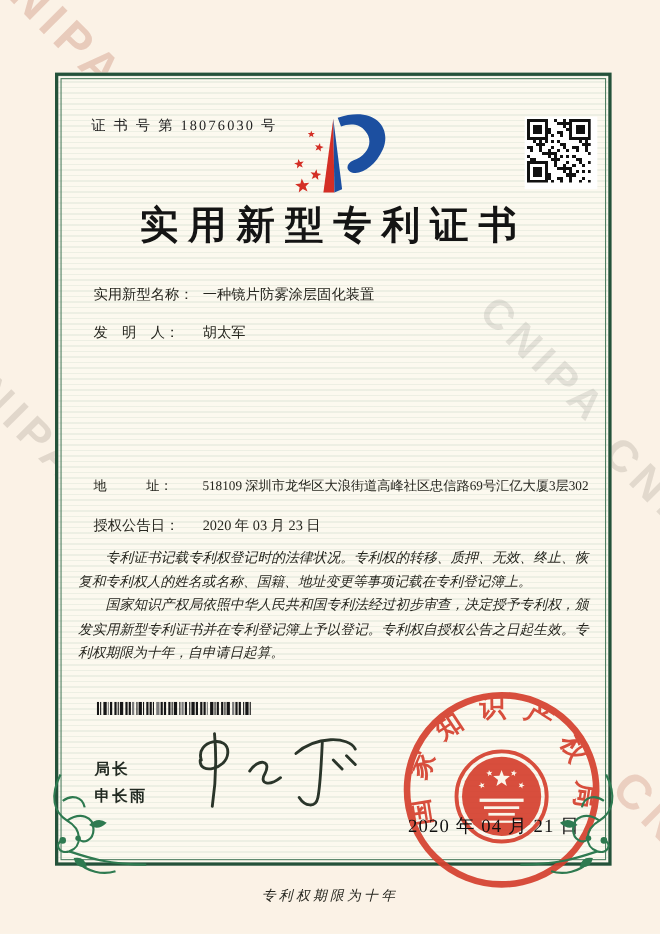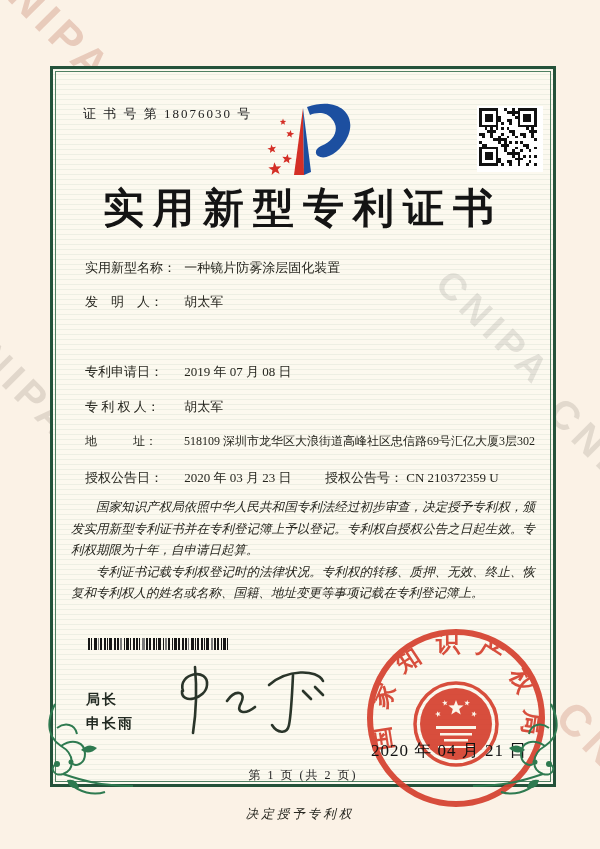--- a/index.html
+++ b/index.html
@@ -30,21 +30,21 @@
   .cert-inner-line{
     position:absolute;left:2px;top:2px;right:2px;bottom:2px;
     border:1px solid #4f7f62;pointer-events:none;
   }
   .cert-no{position:absolute;left:30px;top:36px;font-size:13px;letter-spacing:2px;color:#222;}
   .logo{position:absolute;left:190px;top:30px;width:125px;height:86px;}
   .qr{position:absolute;left:424px;top:37px;width:62px;height:62px;background:#fff;padding:2px;}
   .qr svg{display:block;width:58px;height:58px;}
   .title{
     position:absolute;left:0;top:112px;width:100%;text-align:center;
-    font-size:41px;font-weight:bold;letter-spacing:9px;color:#141414;
+    font-size:35px;font-weight:bold;letter-spacing:9px;color:#141414;
   }
   .frow{position:absolute;left:32px;width:445px;font-size:13px;white-space:nowrap;}
   .frow .lab{display:inline-block;min-width:96px;color:#26261f;}
   .frow .val{color:#26261f;font-family:Liberation Serif, serif;}
   .grant-right{position:absolute;left:240px;top:0;}
   .paras{
     position:absolute;left:18px;top:428px;width:464px;
     font-size:12.5px;line-height:21.5px;font-style:italic;color:#26261f;
     text-align:justify;
   }
@@ -296,44 +296,32 @@
   <div class="title">实用新型专利证书</div>
 
   <div class="frow" style="top:190px">
     <span class="lab">实用新型名称：</span>
     <span class="val">一种镜片防雾涂层固化装置</span>
   </div>
   <div class="frow" style="top:224px">
     <span class="lab">发　明　人：</span>
     <span class="val">胡太军</span>
   </div>
-  <div class="frow" style="top:294px">
-    <span class="lab">专利申请日：</span>
-    <span class="val">2019 年 07 月 08 日</span>
-  </div>
-  <div class="frow" style="top:329px">
-    <span class="lab">专 利 权 人：</span>
-    <span class="val">胡太军</span>
-  </div>
   <div class="frow" style="top:364px;font-size:12px">
     <span class="lab" style="font-size:12px">地　　　址：</span>
     <span class="val">518109 深圳市龙华区大浪街道高峰社区忠信路69号汇亿大厦3层302</span>
   </div>
   <div class="frow" style="top:400px">
     <span class="lab">授权公告日：</span>
     <span class="val">2020 年 03 月 23 日</span>
-    <span class="grant-right">
-      <span class="lab" style="min-width:0">授权公告号：</span>
-      <span class="val">CN 210372359 U</span>
-    </span>
   </div>
 
   <div class="paras">
+    <p>专利证书记载专利权登记时的法律状况。专利权的转移、质押、无效、终止、恢复和专利权人的姓名或名称、国籍、地址变更等事项记载在专利登记簿上。</p>
     <p>国家知识产权局依照中华人民共和国专利法经过初步审查，决定授予专利权，颁发实用新型专利证书并在专利登记簿上予以登记。专利权自授权公告之日起生效。专利权期限为十年，自申请日起算。</p>
-    <p>专利证书记载专利权登记时的法律状况。专利权的转移、质押、无效、终止、恢复和专利权人的姓名或名称、国籍、地址变更等事项记载在专利登记簿上。</p>
   </div>
 
   <div class="barcode"><i style="width: 2px; margin-right: 1px; background: rgb(22, 22, 22);"></i><i style="width: 1px; margin-right: 2px; background: rgb(22, 22, 22);"></i><i style="width: 3px; margin-right: 1px; background: rgb(22, 22, 22);"></i><i style="width: 1px; margin-right: 1px; background: rgb(122, 122, 122);"></i><i style="width: 2px; margin-right: 2px; background: rgb(22, 22, 22);"></i><i style="width: 2px; margin-right: 1px; background: rgb(22, 22, 22);"></i><i style="width: 1px; margin-right: 1px; background: rgb(22, 22, 22);"></i><i style="width: 3px; margin-right: 2px; background: rgb(22, 22, 22);"></i><i style="width: 2px; margin-right: 1px; background: rgb(22, 22, 22);"></i><i style="width: 2px; margin-right: 1px; background: rgb(22, 22, 22);"></i><i style="width: 2px; margin-right: 2px; background: rgb(122, 122, 122);"></i><i style="width: 1px; margin-right: 1px; background: rgb(22, 22, 22);"></i><i style="width: 3px; margin-right: 1px; background: rgb(22, 22, 22);"></i><i style="width: 1px; margin-right: 2px; background: rgb(22, 22, 22);"></i><i style="width: 2px; margin-right: 1px; background: rgb(22, 22, 22);"></i><i style="width: 2px; margin-right: 1px; background: rgb(22, 22, 22);"></i><i style="width: 1px; margin-right: 2px; background: rgb(22, 22, 22);"></i><i style="width: 3px; margin-right: 1px; background: rgb(122, 122, 122);"></i><i style="width: 2px; margin-right: 1px; background: rgb(22, 22, 22);"></i><i style="width: 2px; margin-right: 2px; background: rgb(22, 22, 22);"></i><i style="width: 2px; margin-right: 1px; background: rgb(22, 22, 22);"></i><i style="width: 1px; margin-right: 1px; background: rgb(22, 22, 22);"></i><i style="width: 3px; margin-right: 2px; background: rgb(22, 22, 22);"></i><i style="width: 1px; margin-right: 1px; background: rgb(22, 22, 22);"></i><i style="width: 2px; margin-right: 1px; background: rgb(122, 122, 122);"></i><i style="width: 2px; margin-right: 2px; background: rgb(22, 22, 22);"></i><i style="width: 1px; margin-right: 1px; background: rgb(22, 22, 22);"></i><i style="width: 3px; margin-right: 1px; background: rgb(22, 22, 22);"></i><i style="width: 2px; margin-right: 2px; background: rgb(22, 22, 22);"></i><i style="width: 2px; margin-right: 1px; background: rgb(22, 22, 22);"></i><i style="width: 2px; margin-right: 1px; background: rgb(22, 22, 22);"></i><i style="width: 1px; margin-right: 2px; background: rgb(122, 122, 122);"></i><i style="width: 3px; margin-right: 1px; background: rgb(22, 22, 22);"></i><i style="width: 1px; margin-right: 1px; background: rgb(22, 22, 22);"></i><i style="width: 2px; margin-right: 2px; background: rgb(22, 22, 22);"></i><i style="width: 2px; margin-right: 1px; background: rgb(22, 22, 22);"></i><i style="width: 1px; margin-right: 1px; background: rgb(22, 22, 22);"></i><i style="width: 3px; margin-right: 2px; background: rgb(22, 22, 22);"></i><i style="width: 2px; margin-right: 1px; background: rgb(122, 122, 122);"></i><i style="width: 2px; margin-right: 1px; background: rgb(22, 22, 22);"></i><i style="width: 2px; margin-right: 2px; background: rgb(22, 22, 22);"></i><i style="width: 1px; margin-right: 1px; background: rgb(22, 22, 22);"></i><i style="width: 3px; margin-right: 1px; background: rgb(22, 22, 22);"></i><i style="width: 1px; margin-right: 2px; background: rgb(22, 22, 22);"></i></div>
 
   <div class="director">
     <div>局长</div>
     <div>申长雨</div>
   </div>
 
   <svg class="sig" viewBox="0 0 170 95">
@@ -396,16 +384,15 @@
       <path d="M30,90 C38,98 52,102 64,98"></path>
     </g>
     <g fill="#2e7a50">
       <circle cx="16" cy="70" r="3"></circle>
       <circle cx="30" cy="68" r="2.5"></circle>
       <path d="M40,56 q8,-8 16,-2 q-8,8 -16,2"></path>
       <path d="M26,86 q10,-2 12,8 q-10,2 -12,-8"></path>
     </g>
   </svg>
 
-  <div class="page-info">第 1 页 (共 2 页)</div>
 </div>
 
-<div class="footer-note">决定授予专利权</div>
+<div class="footer-note">专利权期限为十年</div>
 
 </body></html>

